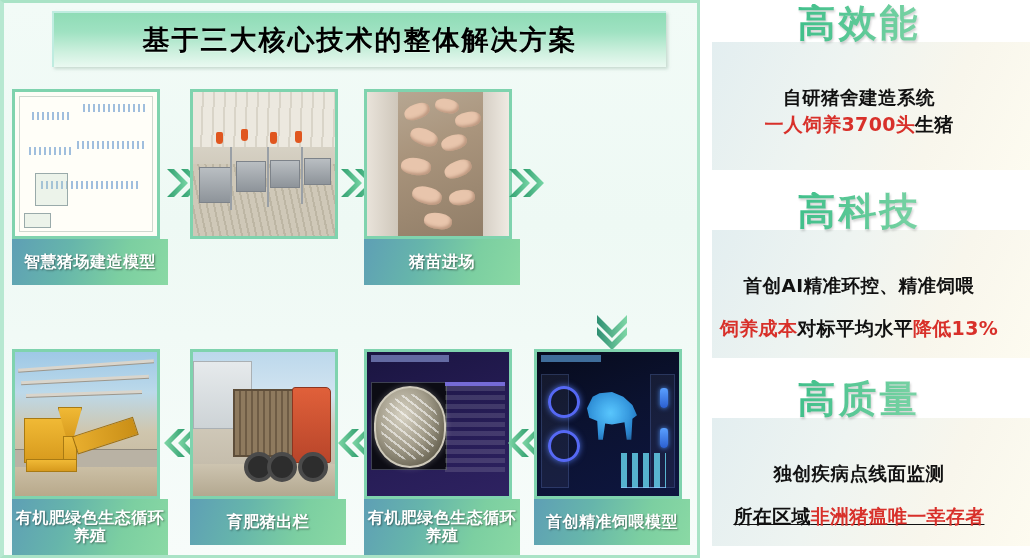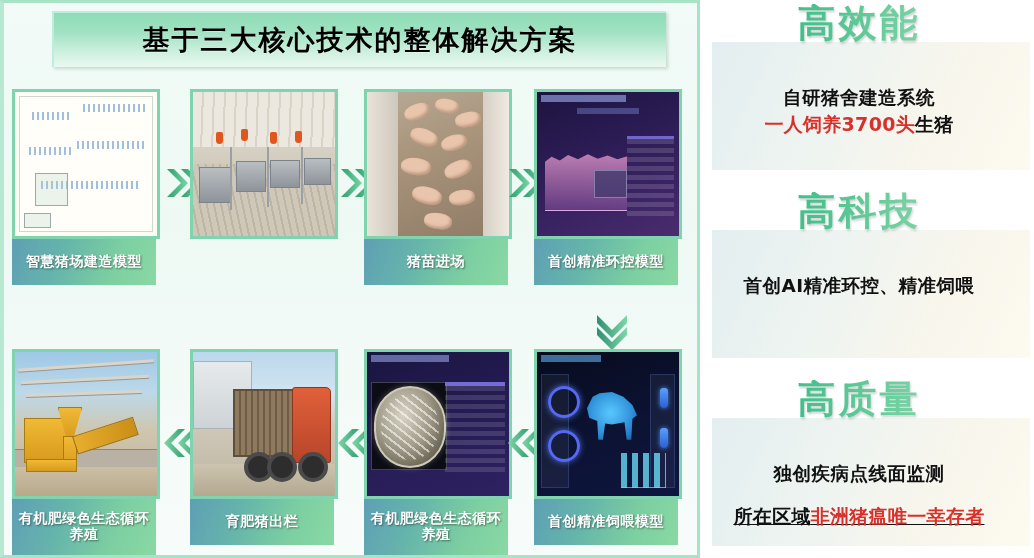--- a/index.html
+++ b/index.html
@@ -44,23 +44,23 @@
 
   .card{position:absolute;width:148px;}
   .card .thumb{
     width:148px;height:150px;
     border:3px solid #7fd3ae;
     box-sizing:border-box;
     overflow:hidden;position:relative;
     background:#ddd;
   }
   .card .caption{
-    width:144px;min-height:46px;
+    width:156px;min-height:46px;
     background:linear-gradient(110deg,#5e9fb5 0%,#66b5ab 35%,#7ccfa1 70%,#8ad9a4 100%);
-    color:#fff;font-weight:bold;font-size:14px;
+    color:#fff;font-weight:bold;font-size:16px;
     display:flex;align-items:center;justify-content:center;
     text-align:center;line-height:1.15;
     padding:4px 2px;box-sizing:border-box;
     text-shadow:1px 1px 2px rgba(0,0,0,.45);
     font-family:Liberation Serif, serif;
     letter-spacing:.5px;
   }
   .card.two-line .caption{min-height:56px;}
 
   .c1{left:8px;}
@@ -305,32 +305,20 @@
             <div class="caption">猪苗进场</div>
           </div>
 
           <div class="chev chev-r3">
             <svg width="40" height="36" viewBox="0 0 40 36">
               <path d="M3 4 L17 18 L3 32 L10 32 L24 18 L10 4 Z" fill="url(#gR)"></path>
               <path d="M17 4 L31 18 L17 32 L24 32 L38 18 L24 4 Z" fill="url(#gR)"></path>
             </svg>
           </div>
 
-          <div class="card c4">
-            <div class="thumb">
-              <div class="art dash">
-                <div class="hdr"></div>
-                <div class="tabs"></div>
-                <div class="area"></div>
-                <div class="tbl"></div>
-                <div class="tip"></div>
-              </div>
-            </div>
-            <div class="caption">首创精准环控模型</div>
-          </div>
         </div>
 
         <div class="chev chev-down">
           <svg width="40" height="40" viewBox="0 0 40 40">
             <defs>
                 <linearGradient id="gD" x1="0" y1="0" x2="1" y2="0">
               <stop offset="0" stop-color="#2f8f72"></stop>
                   <stop offset="1" stop-color="#7fd7a6"></stop>
             </linearGradient>
               </defs>
@@ -438,20 +426,21 @@
   <div class="right-panel">
 
     <div class="kpi k1"></div>
     <div class="kpi-head kh1">高效能</div>
     <div class="kpi-line1 kl1-1">自研猪舍建造系统</div>
     <div class="kpi-line2 kl2-1"><span class="hl">一人饲养3700头</span><span>生猪</span></div>
 
     <div class="kpi k2"></div>
     <div class="kpi-head kh2">高科技</div>
     <div class="kpi-line1 kl1-2">首创AI精准环控、精准饲喂</div>
+    <div class="kpi-line2 kl2-2"><span class="hl">饲养成本</span><span>对标平均水平</span><span class="hl">降低13%</span></div>
 
     <div class="kpi k3"></div>
     <div class="kpi-head kh3">高质量</div>
     <div class="kpi-line1 kl1-3">独创疾病点线面监测</div>
     <div class="kpi-line2 kl2-3"><span>所在区域</span><span class="hl">非洲猪瘟唯一幸存者</span></div>
 
   </div>
 </div>
 
 </body></html>

